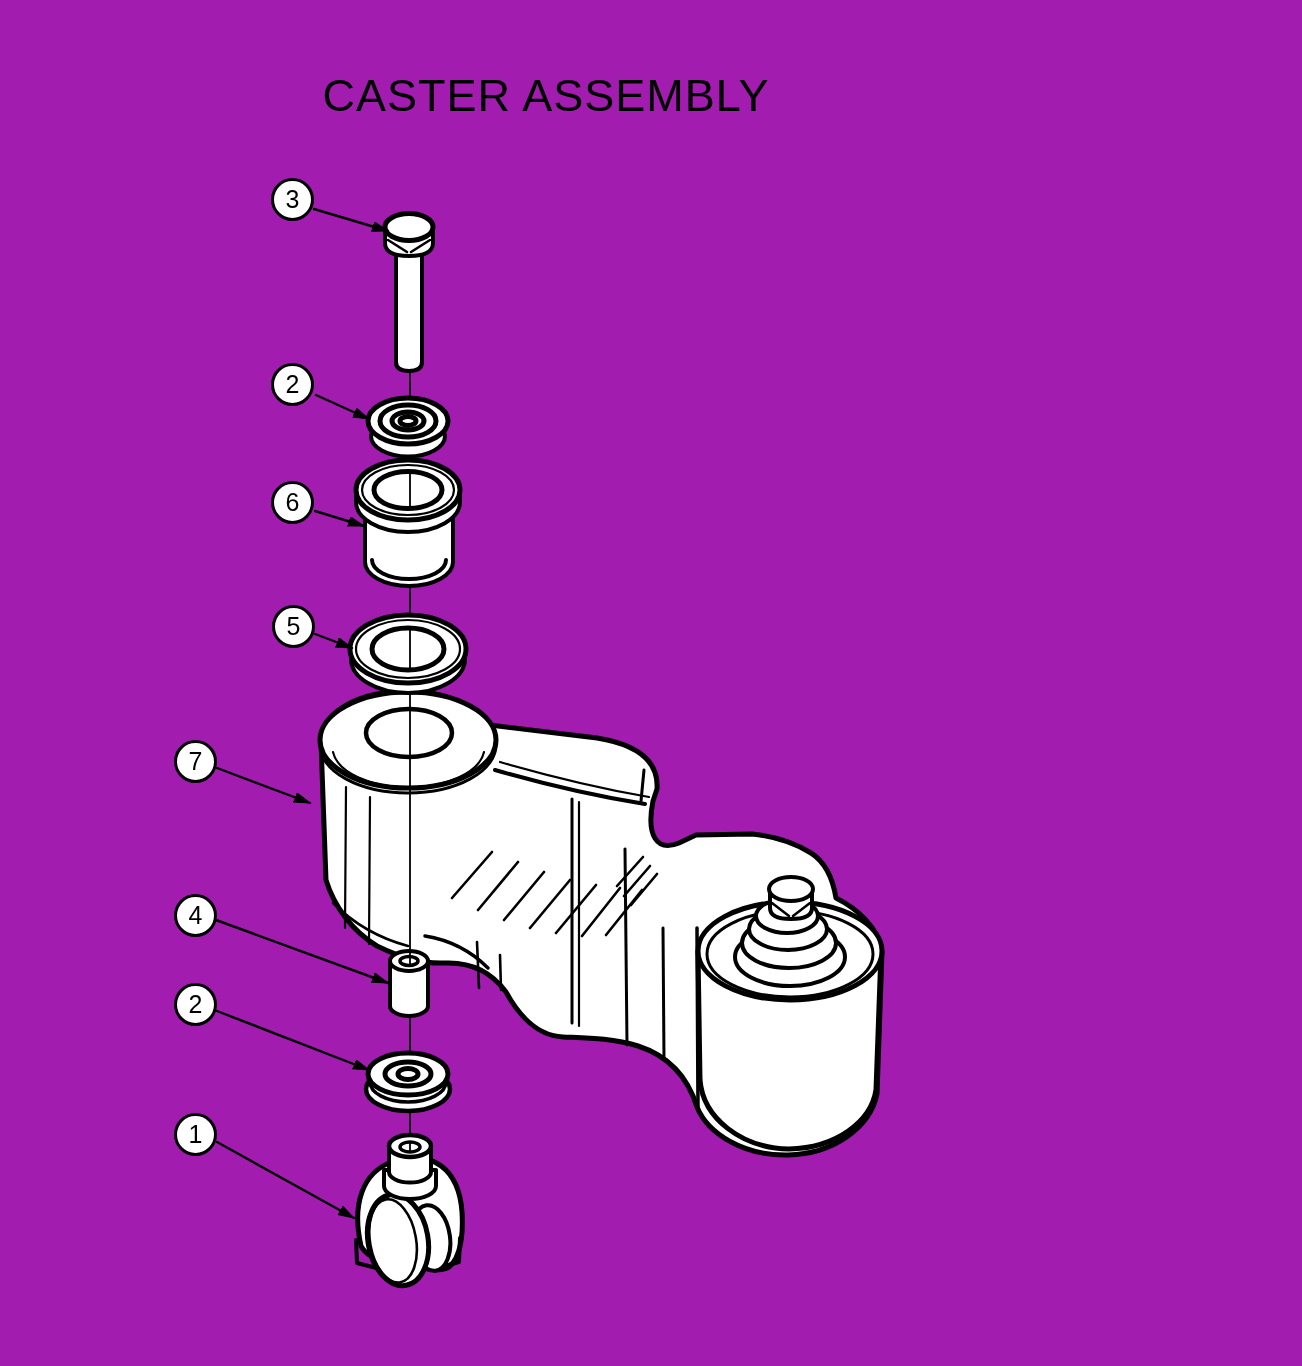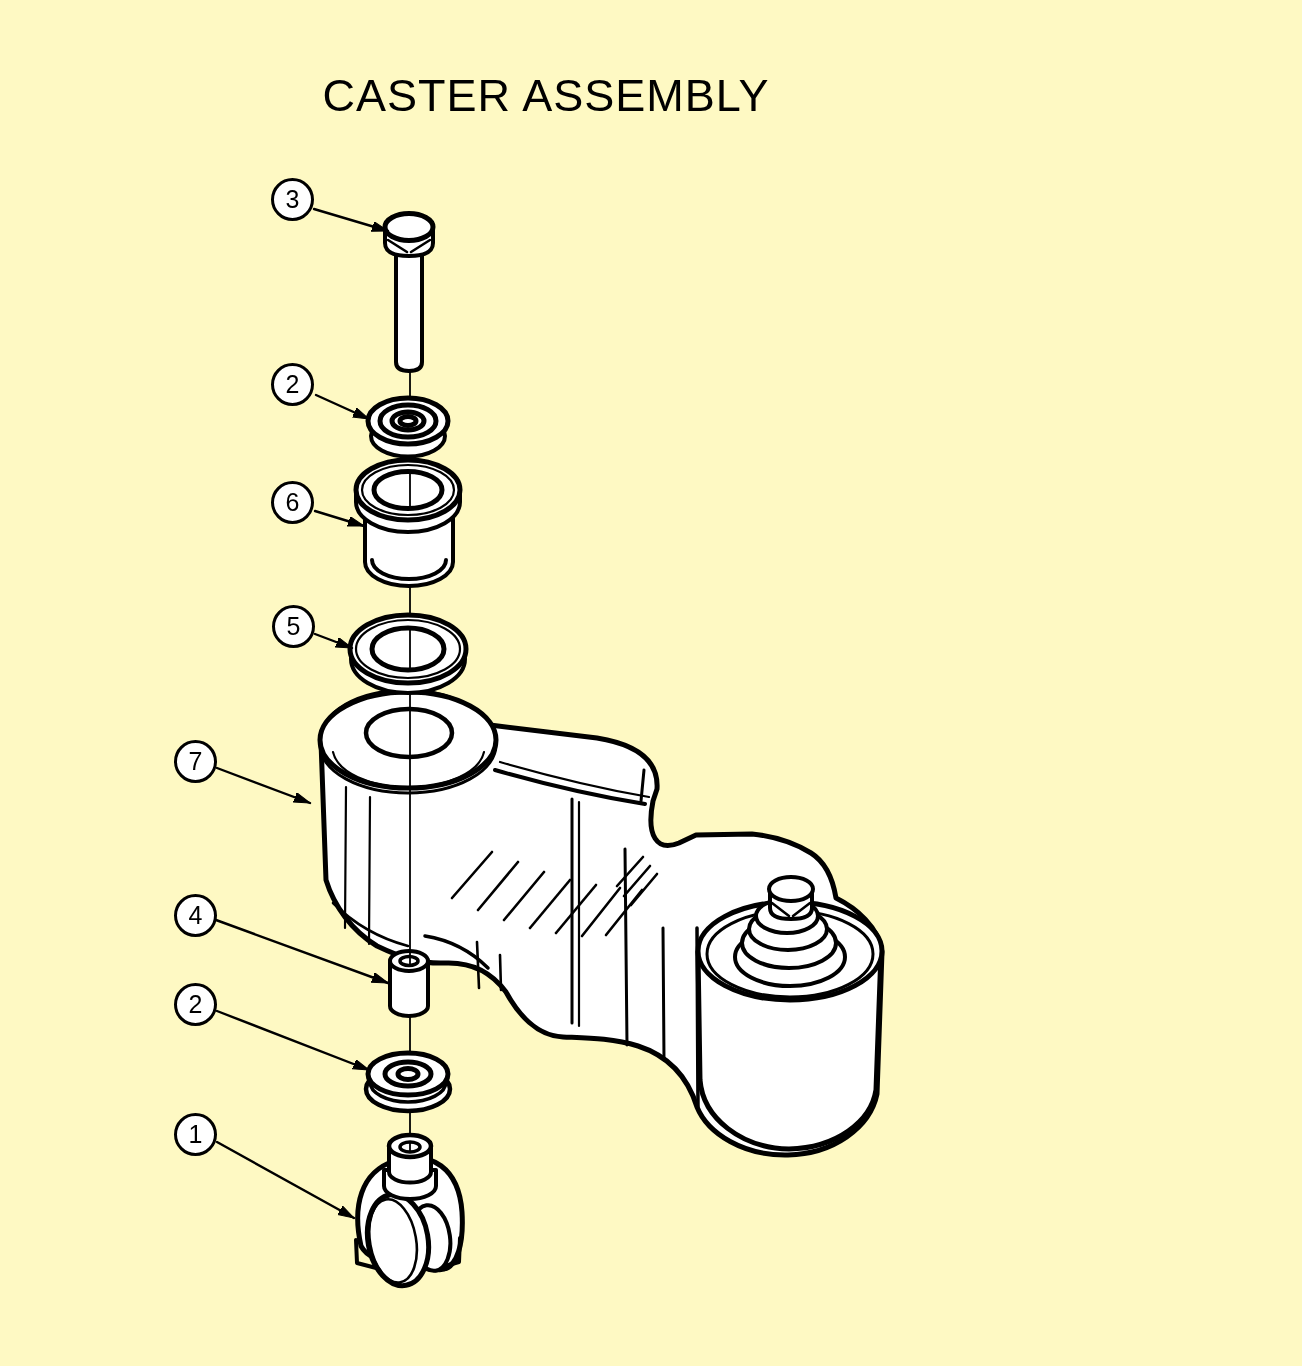--- a/index.html
+++ b/index.html
@@ -1,19 +1,19 @@
 <!DOCTYPE html>
 <html><head>
 <meta charset="utf-8">
 <style>
   html,body{margin:0;padding:0;background:#ffffff;}
   #stage{
     position:relative;
     width:1302px;height:1366px;
-    background:#fef9c3;
+    background:#a21caf;
     font-family:"Liberation Sans", sans-serif;
     overflow:hidden;
   }
   #drawing{position:absolute;left:0;top:0;}
   .title{
     position:absolute;
     left:546px;top:70px;
     transform:translateX(-50%);
     font-size:45px;
     letter-spacing:1px;

